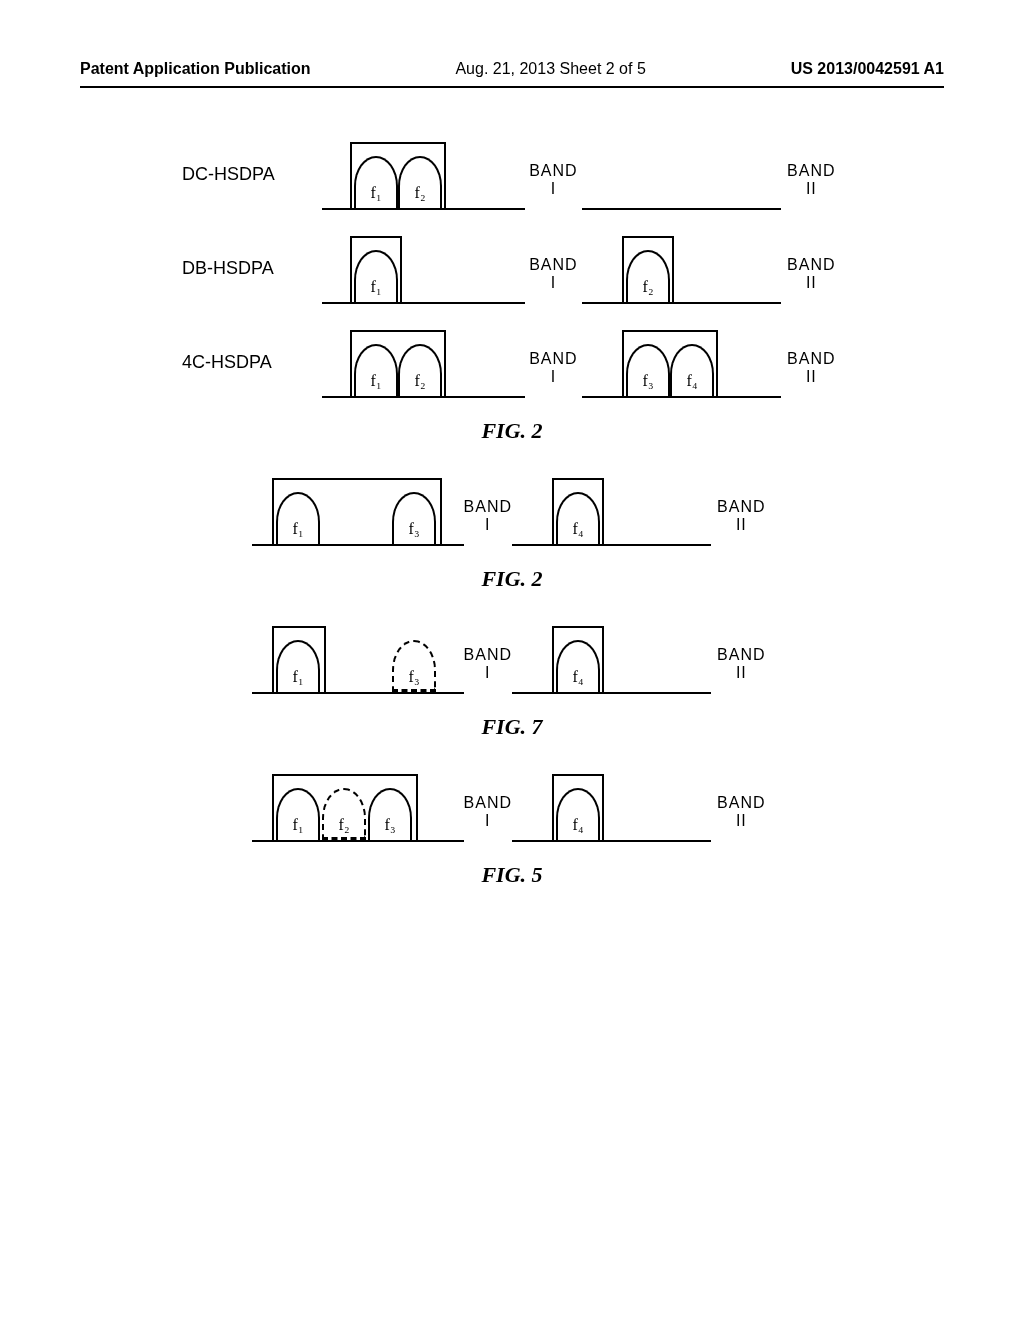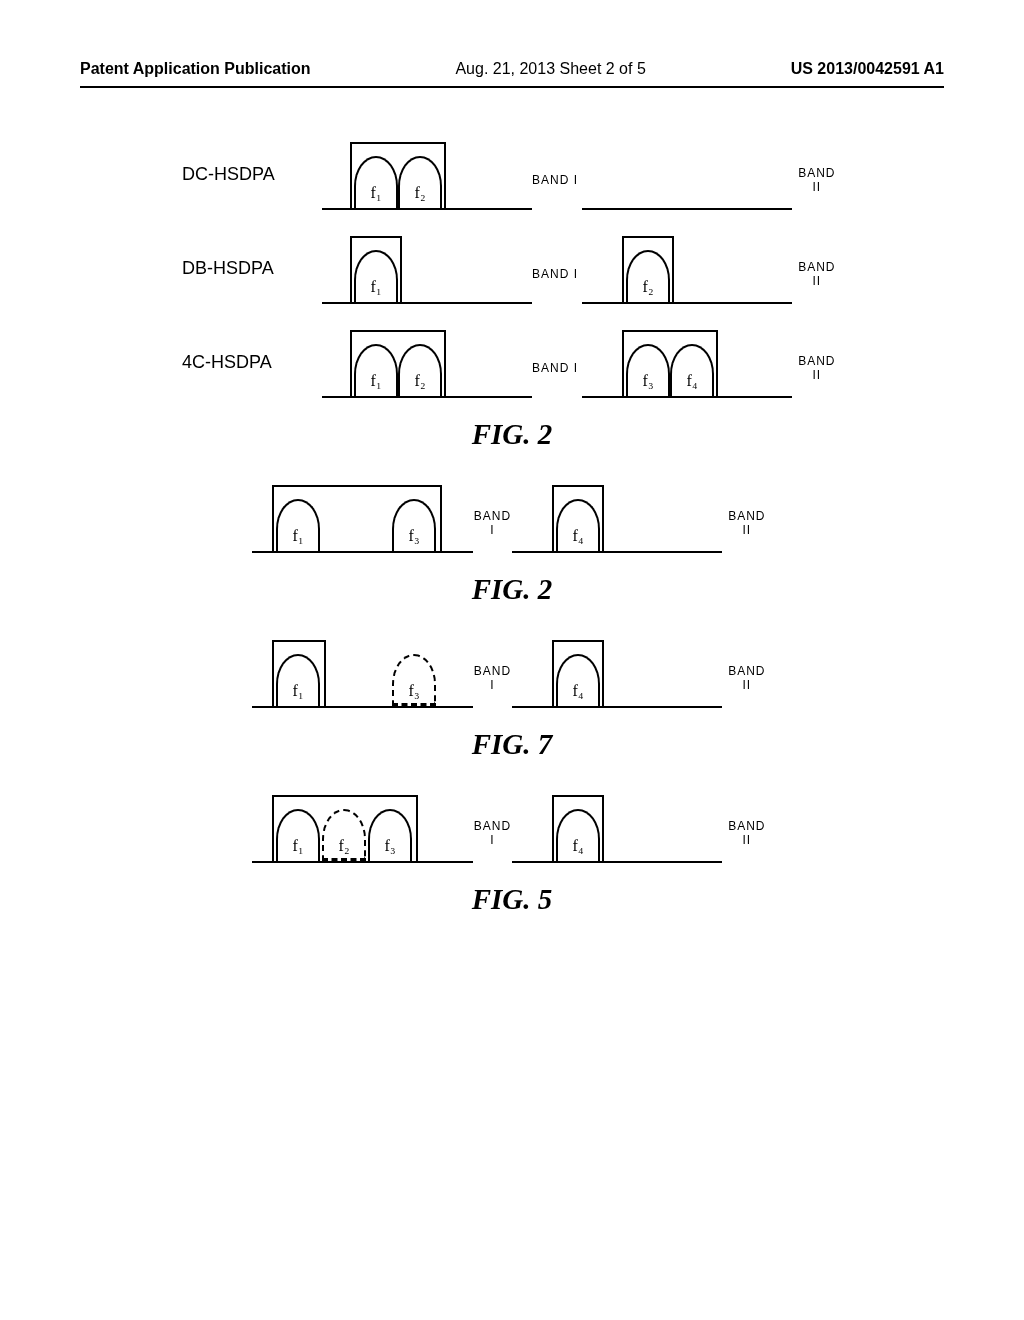--- a/index.html
+++ b/index.html
@@ -65,21 +65,21 @@
     border-bottom: 2.5px solid #000;
   }
   .band-empty {
     position: relative;
     width: 210px;
     height: 72px;
     border-bottom: 2.5px solid #000;
   }
   .band-wide { width: 260px; }
   .bandlabel {
-    font-size: 12px;
+    font-size: 16px;
     letter-spacing: 1px;
     margin-top: 12px;
     text-align: center;
   }
   
   .carrier {
     position: absolute;
     bottom: 0;
     width: 44px;
     height: 60px;
@@ -109,21 +109,21 @@
   
   .groupbox {
     position: absolute;
     bottom: 0;
     border: 2.5px solid #000;
     border-bottom: none;
   }
   .fig-caption {
     font-style: italic;
     font-weight: bold;
-    font-size: 29px;
+    font-size: 22px;
     margin-top: 20px;
     font-family: "Times New Roman", serif;
   }
   
   .noLabel .figrow { grid-template-columns: 0 260px 260px; }
 </style>
 </head>
 <body>
 
 <div class="page">

